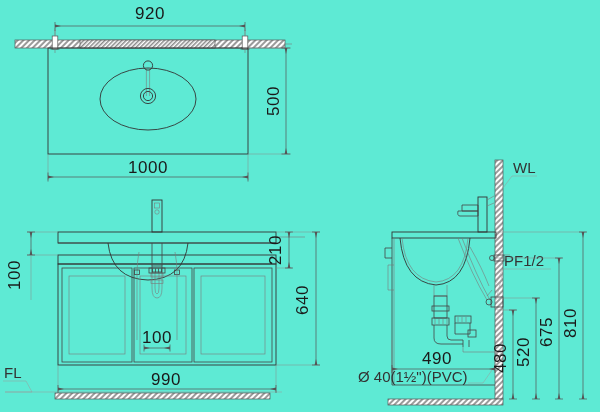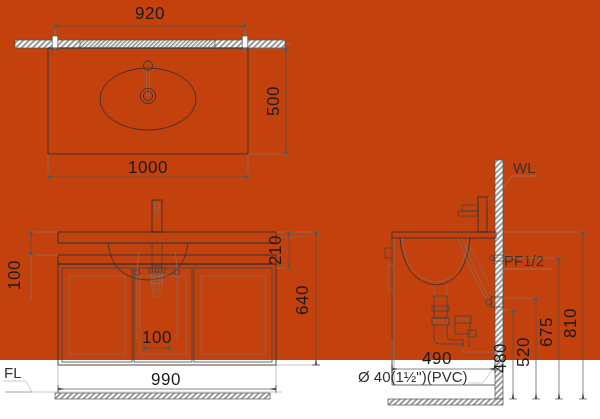--- a/index.html
+++ b/index.html
@@ -1,18 +1,18 @@
 <!DOCTYPE html>
 <html><head>
 <meta charset="utf-8">
 <style>
   html,body{margin:0;padding:0;background:#ffffff;}
   body{width:600px;height:419px;overflow:hidden;
        font-family:"Liberation Sans",sans-serif;}
-  #sheet{position:relative;width:600px;height:360px;background:#c2410c;}
+  #sheet{position:relative;width:600px;height:412px;background:#5eead4;}
   svg{display:block;}
   text{font-family:"Liberation Sans",sans-serif;fill:#1a1a1a;}
   .dimtxt{font-size:17px;letter-spacing:.5px;}
   .lbl-lg{font-size:15px;fill:#333;}
   .ln{stroke:#444;fill:none;stroke-width:.8;}
   .ln-thin{stroke:#7a7a7a;fill:none;stroke-width:.6;}
   .ln-light{stroke:#9a9a9a;fill:none;stroke-width:.5;}
   .dim{stroke:#555;fill:none;stroke-width:.7;}
   .ext{stroke:#8a8a8a;fill:none;stroke-width:.5;}
   .obj{stroke:#333;fill:none;stroke-width:.9;}

